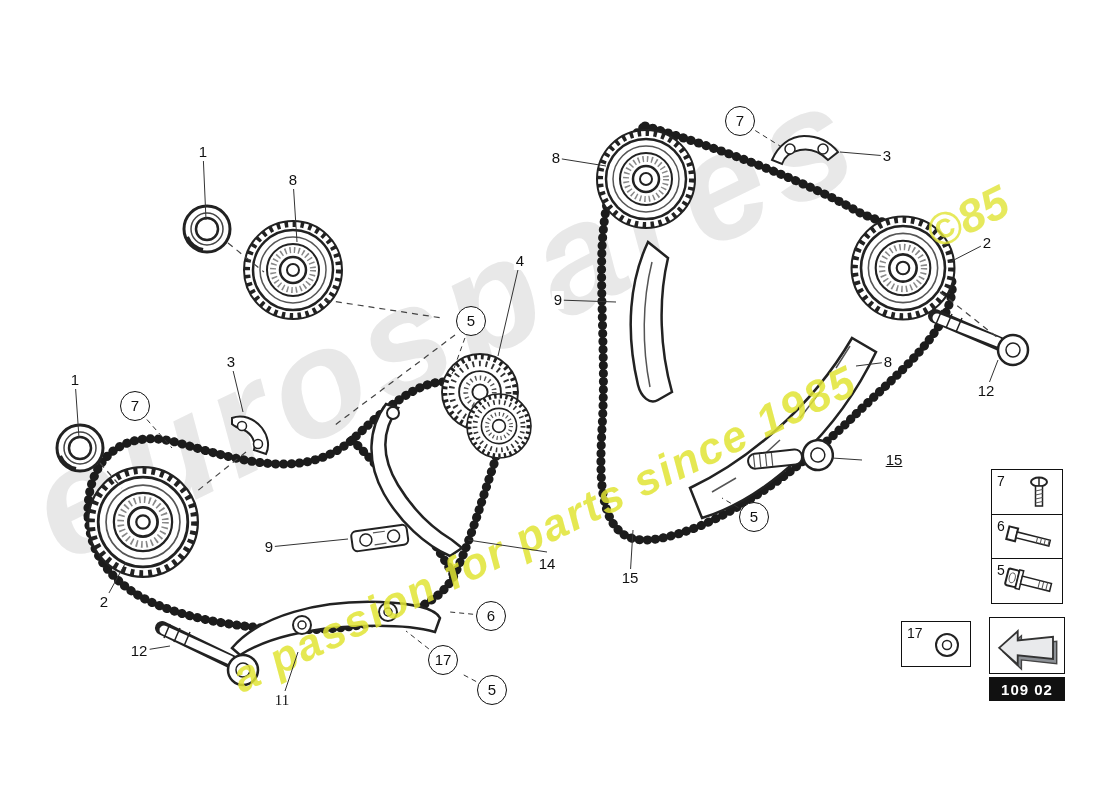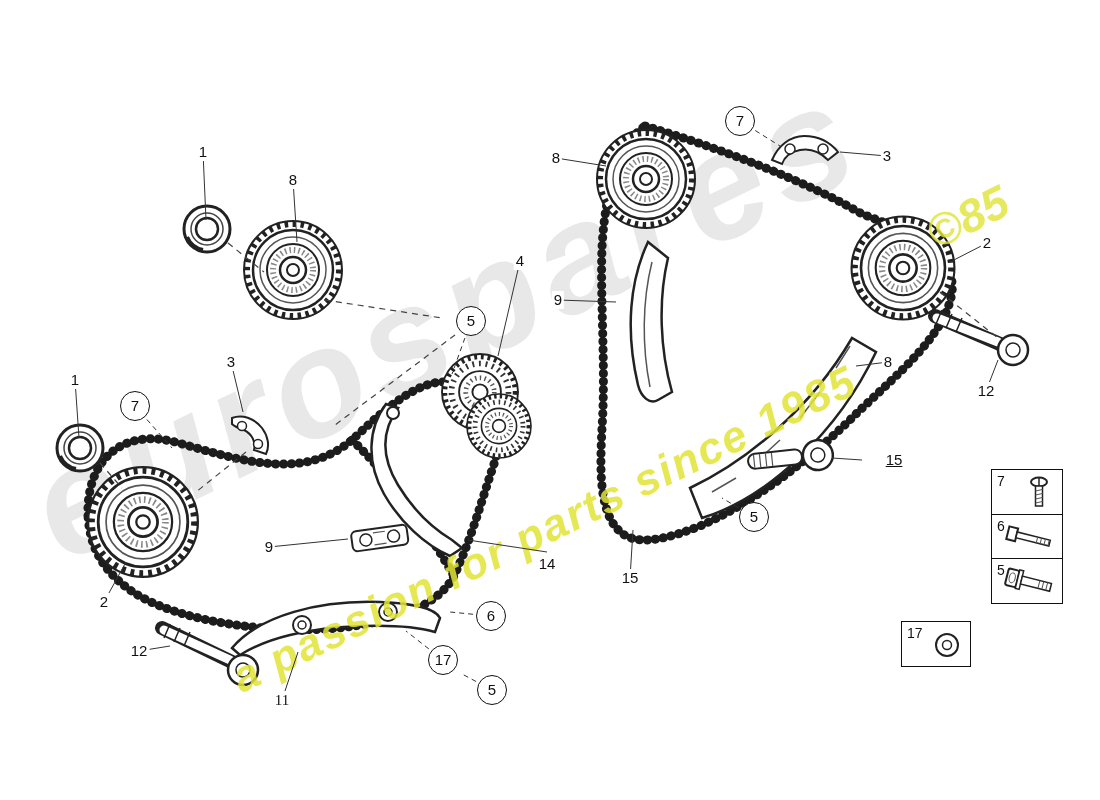--- a/index.html
+++ b/index.html
@@ -272,15 +272,24 @@
     </div>
 
     <div class="leg-washer">
       <span class="leg-num">17</span>
       <svg class="leg-ic" width="40" height="38" viewBox="0 0 40 38">
         <circle cx="20" cy="19" r="11" fill="#fff" stroke="#222" stroke-width="2"></circle>
         <circle cx="20" cy="19" r="4.5" fill="none" stroke="#222" stroke-width="1.5"></circle>
       </svg>
     </div>
 
+    <div class="leg-nav">
+      <div class="leg-nav-box">
+        <svg width="72" height="52" viewBox="0 0 76 56">
+          <polygon points="12,34 32,17 32,27 70,23 70,47 32,43 32,53" fill="#8d9196" stroke="#444" stroke-width="1.5"></polygon>
+          <polygon points="8,30 28,12 28,22 66,18 66,42 28,38 28,48" fill="#e9eaec" stroke="#333" stroke-width="2"></polygon>
+        </svg>
+      </div>
+      <div class="leg-code">109 02</div>
+    </div>
   </div>
 
 </div>
 
 </body></html>

